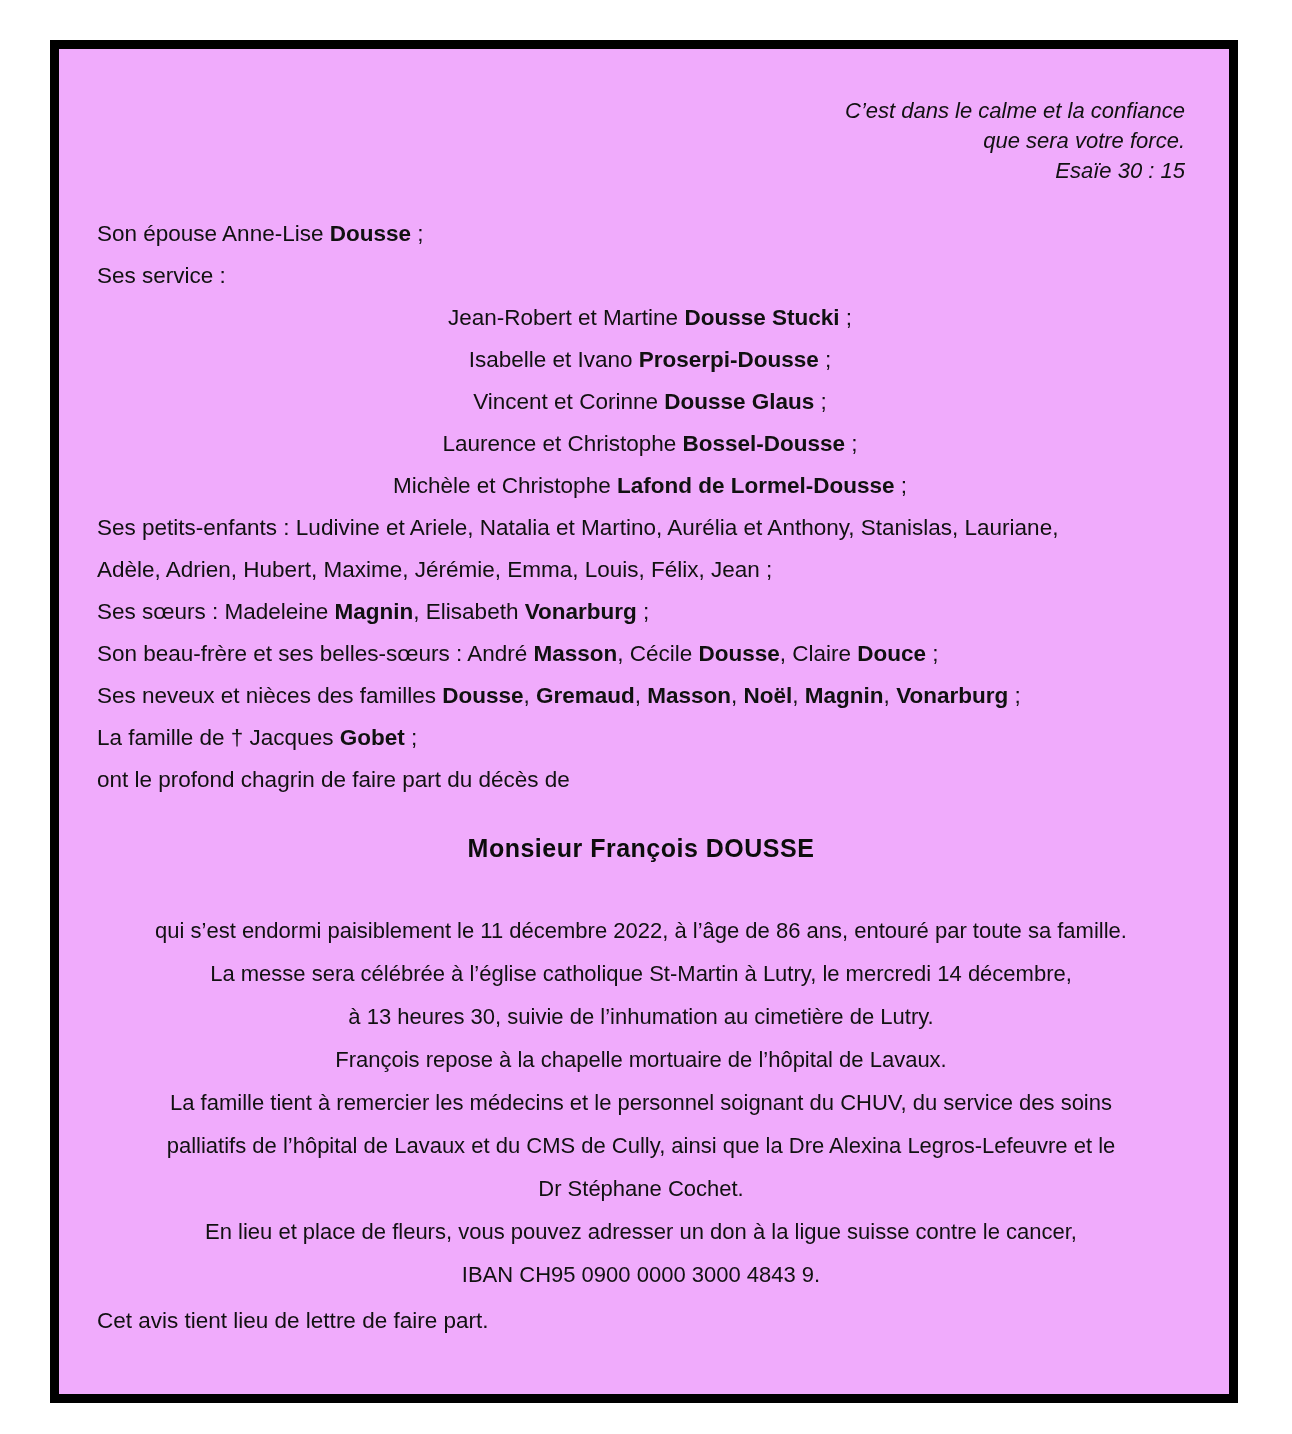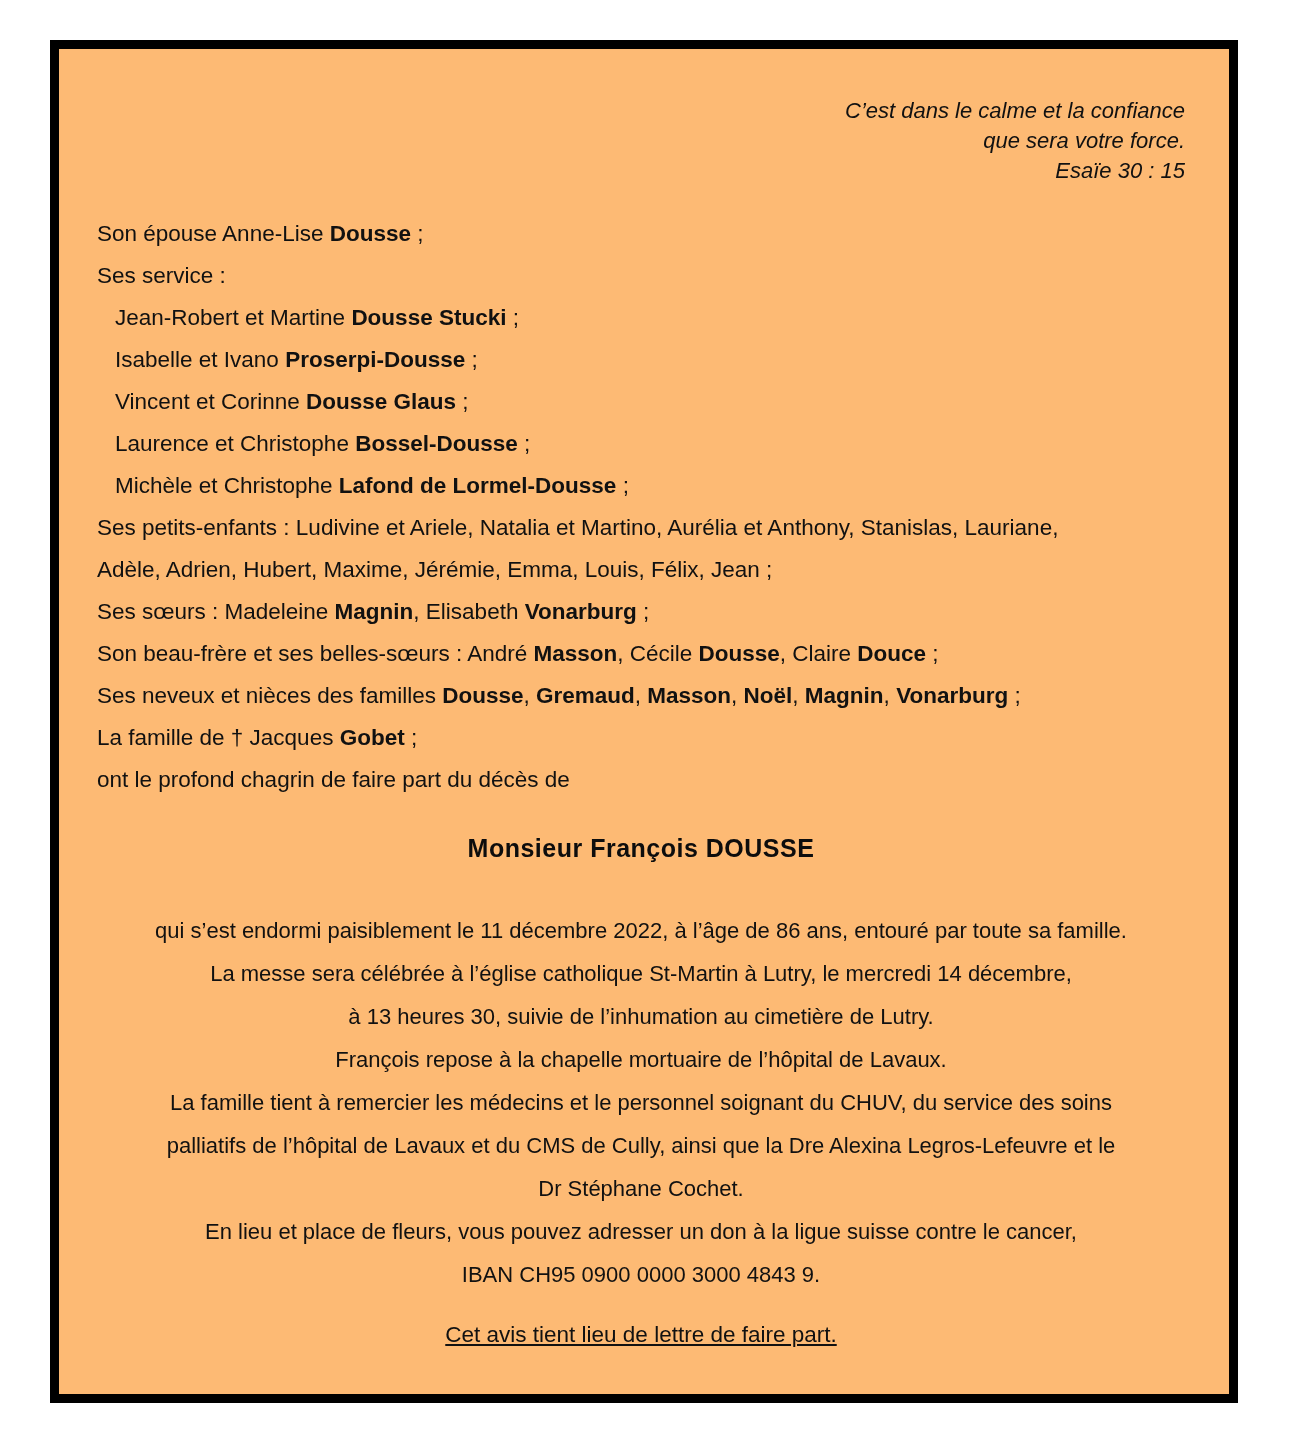--- a/index.html
+++ b/index.html
@@ -16,21 +16,21 @@
     color: #111111;
     overflow: hidden;
   }
   .frame {
     position: absolute;
     left: 50px;
     top: 40px;
     width: 1188px;
     height: 1363px;
     border: 9px solid #000000;
-    background: #fdba74;
+    background: #f0abfc;
   }
   .content {
     position: relative;
     width: 100%;
     height: 100%;
     padding: 0 44px 0 38px;
   }
   .quote {
     margin-top: 47px;
     text-align: right;
@@ -39,45 +39,43 @@
     line-height: 30px;
     color: #111111;
   }
   .family {
     margin-top: 27px;
     font-size: 22.5px;
     line-height: 42px;
     color: #111111;
   }
   .family .line { white-space: nowrap; }
-  .family .line.indent { padding-left: 18px; }
+  .family .line.indent { padding-left: 18px; text-align: center; }
   .family b, .family .bold { font-weight: 700; }
   .deceased-title {
     margin-top: 27px;
     text-align: center;
     font-size: 25px;
     font-weight: 700;
     line-height: 40px;
     letter-spacing: 0.5px;
     color: #0d0d0d;
   }
   .body-block {
     margin-top: 41px;
     font-size: 22px;
     line-height: 43px;
     color: #111111;
     text-align: center;
   }
   .footer-line {
-    margin-top: 24px;
-    text-align: center;
+    margin-top: 10px;
     font-size: 22.5px;
     line-height: 30px;
     color: #111111;
-    text-decoration: underline;
   }
 </style>
 </head>
 <body>
 
 <div class="page">
   <div class="frame">
     <div class="content">
 
       <div class="quote">

